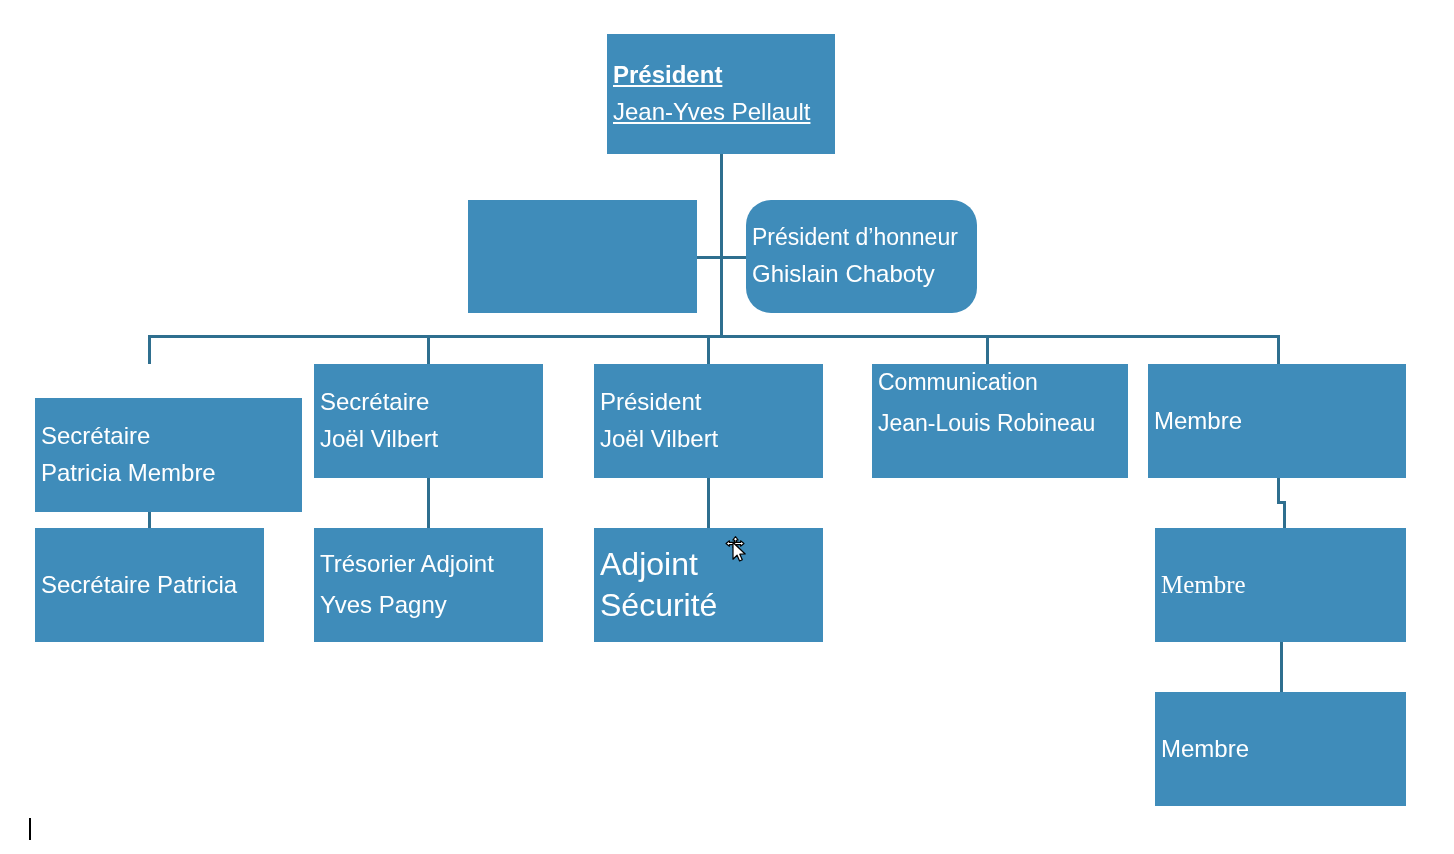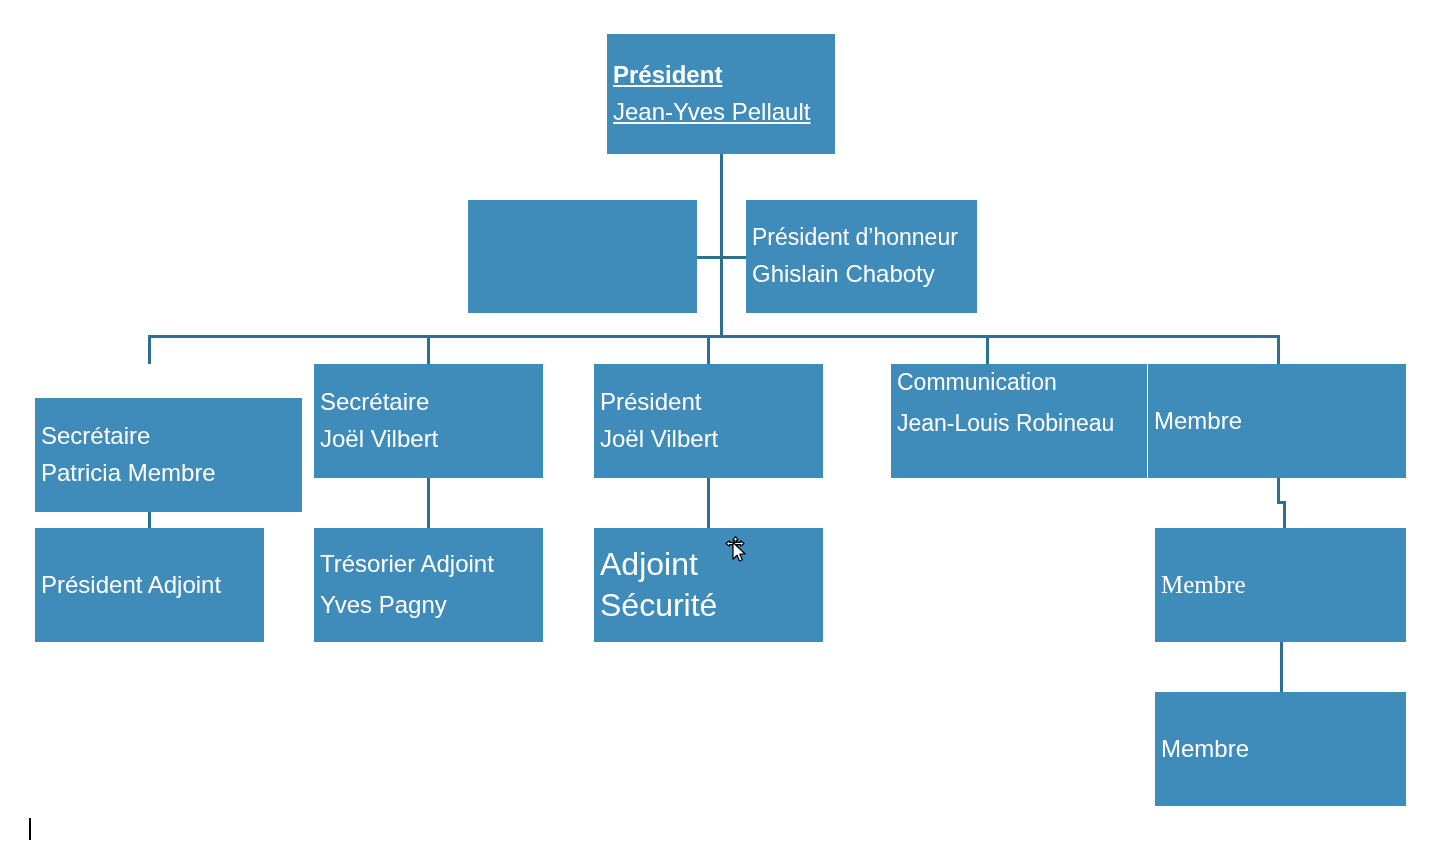--- a/index.html
+++ b/index.html
@@ -63,29 +63,30 @@
   
   #n-empty {
     left: 468px; top: 200px; width: 229px; height: 113px;
   }
 
   
   #n-honneur {
     left: 746px; top: 200px; width: 231px; height: 113px;
     font-size: 23px;
     justify-content: center;
+    border-radius: 25px;
   }
   #n-honneur .line1 { font-size: 23px; line-height: 1.22; }
   #n-honneur .line2 { font-size: 24px; padding-top: 8px; }
 
   
   #n-secretaire   { left: 35px;   top: 364px; width: 267px; height: 114px; font-size: 24px; margin-top: 34px; }
   #n-tresorier    { left: 314px;  top: 364px; width: 229px; height: 114px; font-size: 24px; }
   #n-securite     { left: 594px;  top: 364px; width: 229px; height: 114px; font-size: 24px; }
-  #n-communication{ left: 872px;  top: 364px; width: 256px; height: 114px; font-size: 23px; justify-content: flex-start; padding-top: 4px; margin-left: 19px; }
+  #n-communication{ left: 872px;  top: 364px; width: 256px; height: 114px; font-size: 23px; justify-content: flex-start; padding-top: 4px; }
   #n-communication .line2 { padding-top: 12px; }
   #n-membre1      { left: 1148px; top: 364px; width: 258px; height: 114px; font-size: 24px; }
 
   #n-secretaire .line2,
   #n-tresorier .line2,
   #n-securite .line2 { padding-top: 6px; }
 
   
   #n-secretaire-adj { left: 35px;  top: 528px; width: 229px; height: 114px; font-size: 24px; }
   #n-tresorier-adj  { left: 314px; top: 528px; width: 229px; height: 114px; font-size: 24px; }
@@ -173,21 +174,21 @@
   <div class="node" id="n-communication">
     <span class="line1">Communication</span>
     <span class="line2">Jean-Louis Robineau</span>
   </div>
 
   <div class="node" id="n-membre1">
     <span class="line1">Membre</span>
   </div>
 
   <div class="node" id="n-secretaire-adj">
-    <span class="line1">Président Adjoint</span>
+    <span class="line1">Secrétaire Patricia</span>
   </div>
 
   <div class="node" id="n-tresorier-adj">
     <span class="line1">Trésorier Adjoint</span>
     <span class="line2">Yves Pagny</span>
   </div>
 
   <div class="node" id="n-securite-adj">
     <span class="line1">Adjoint Sécurité</span>
   </div>

